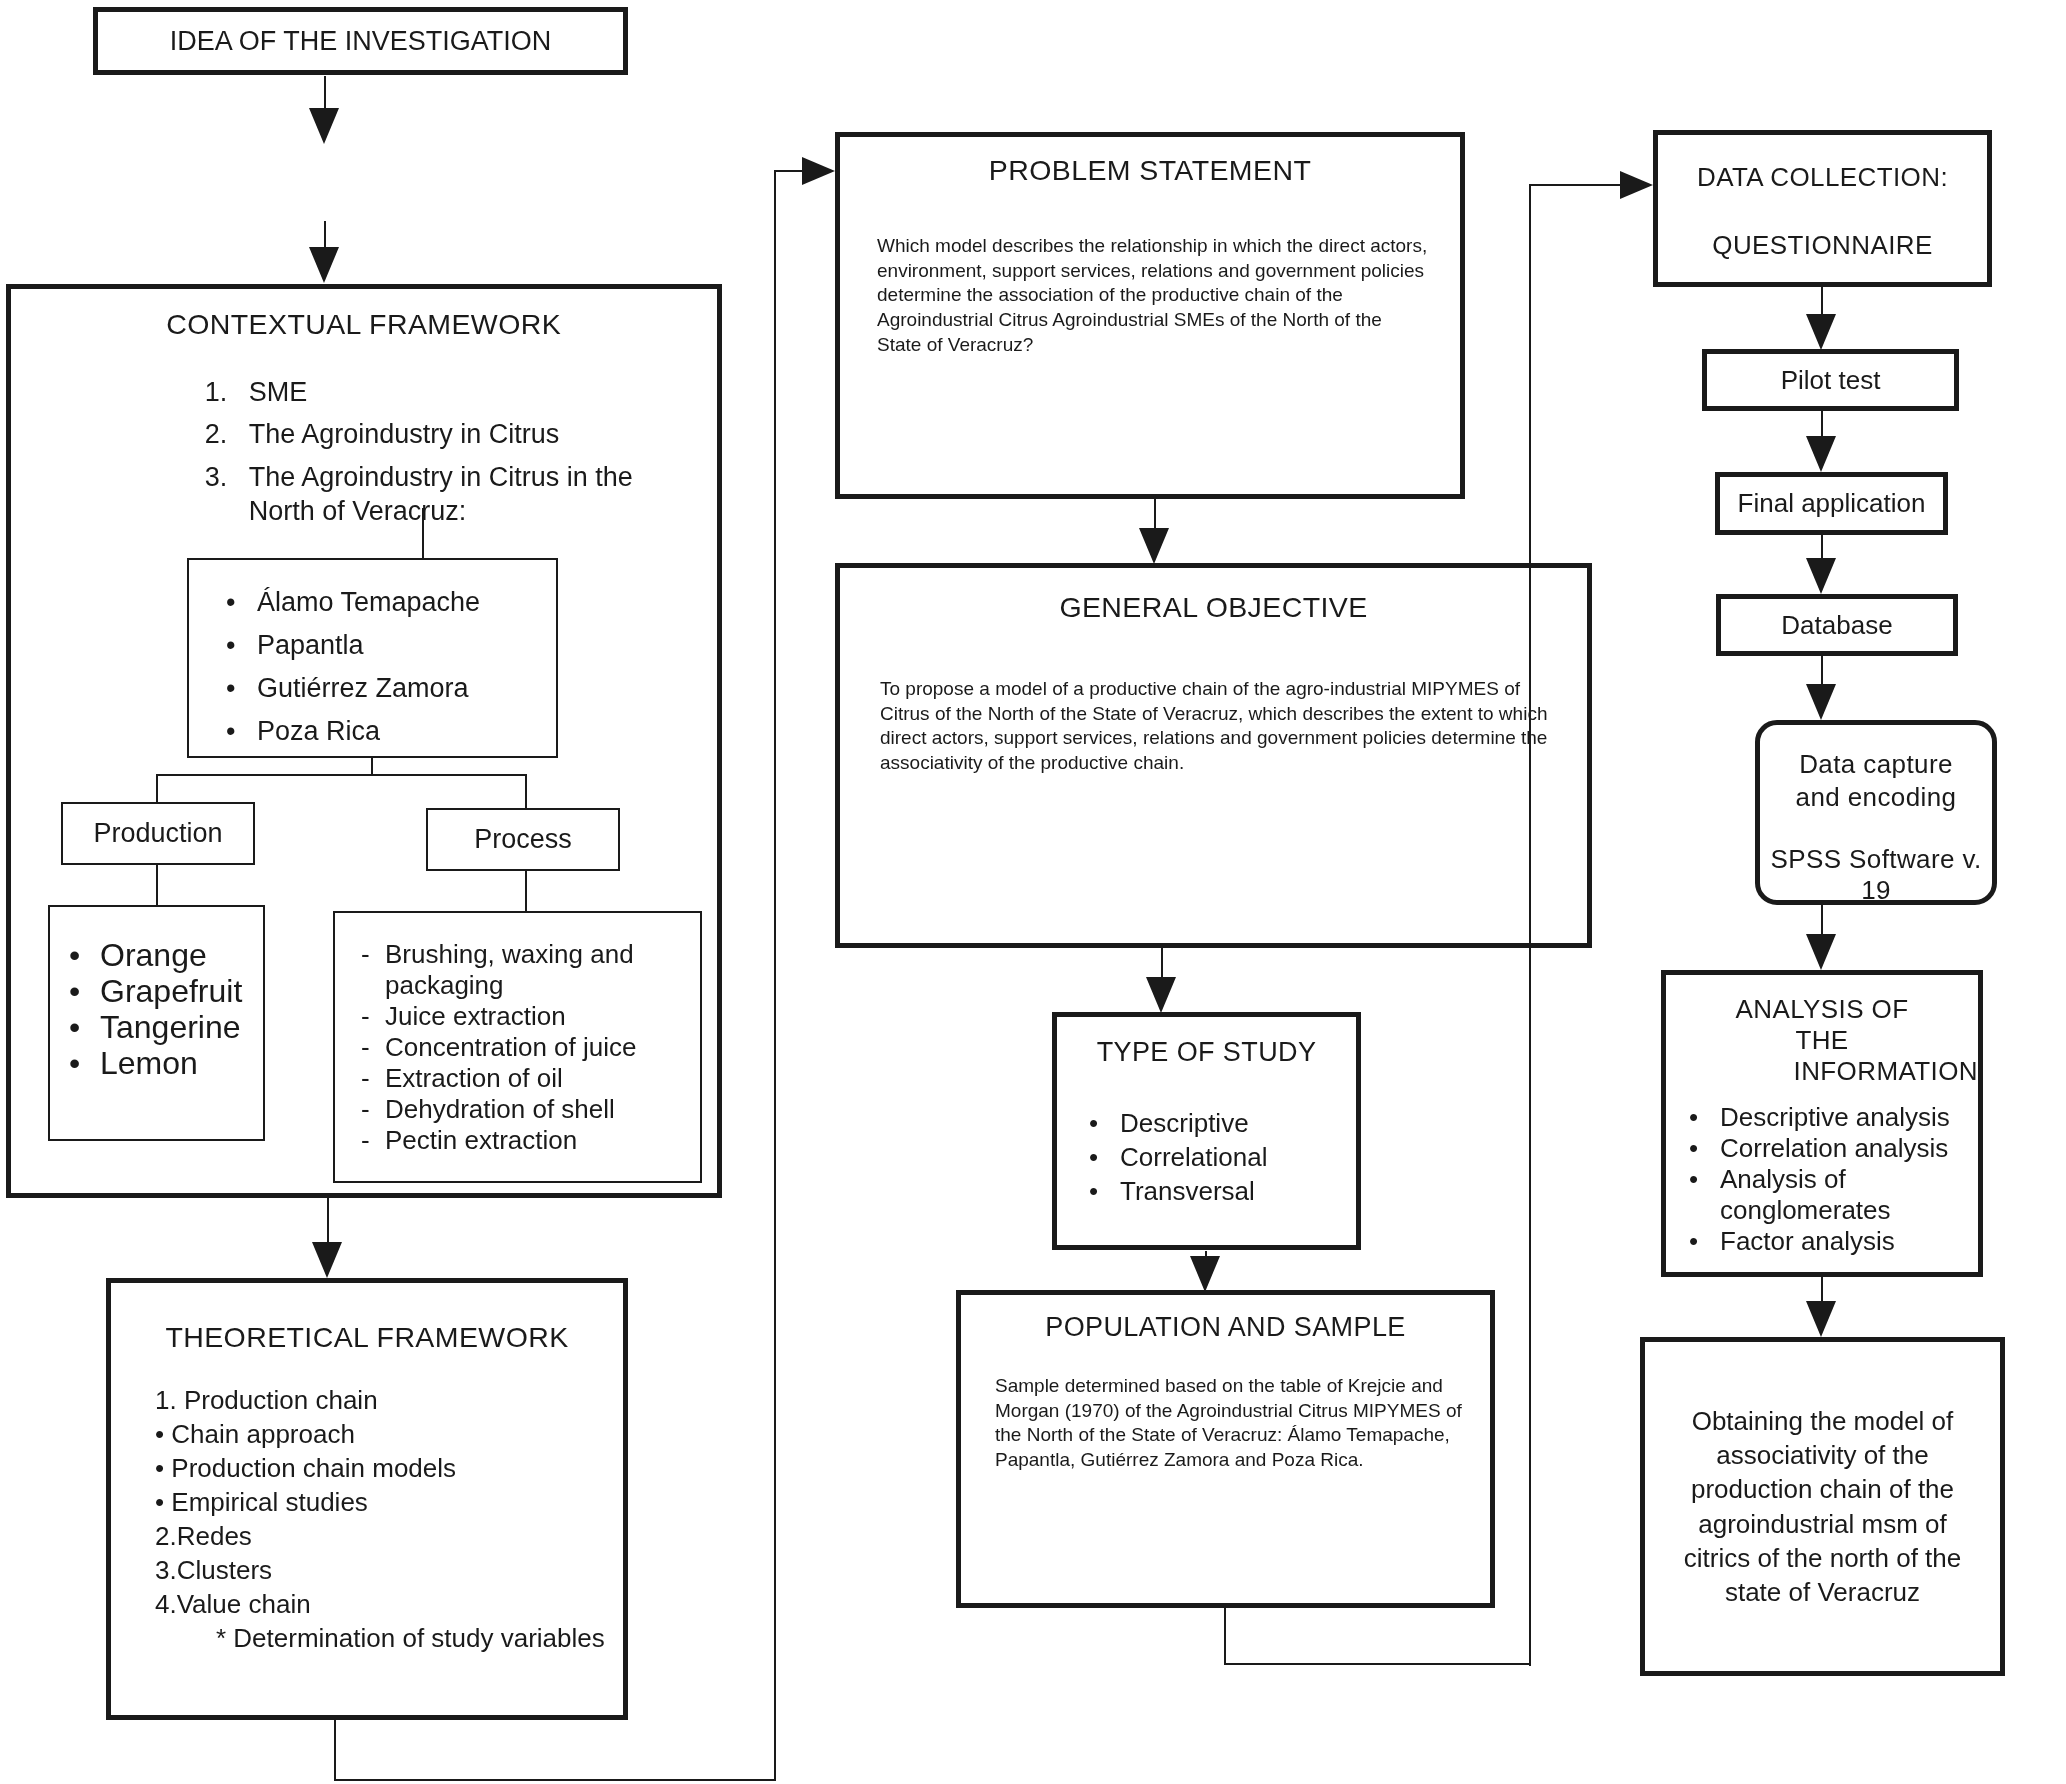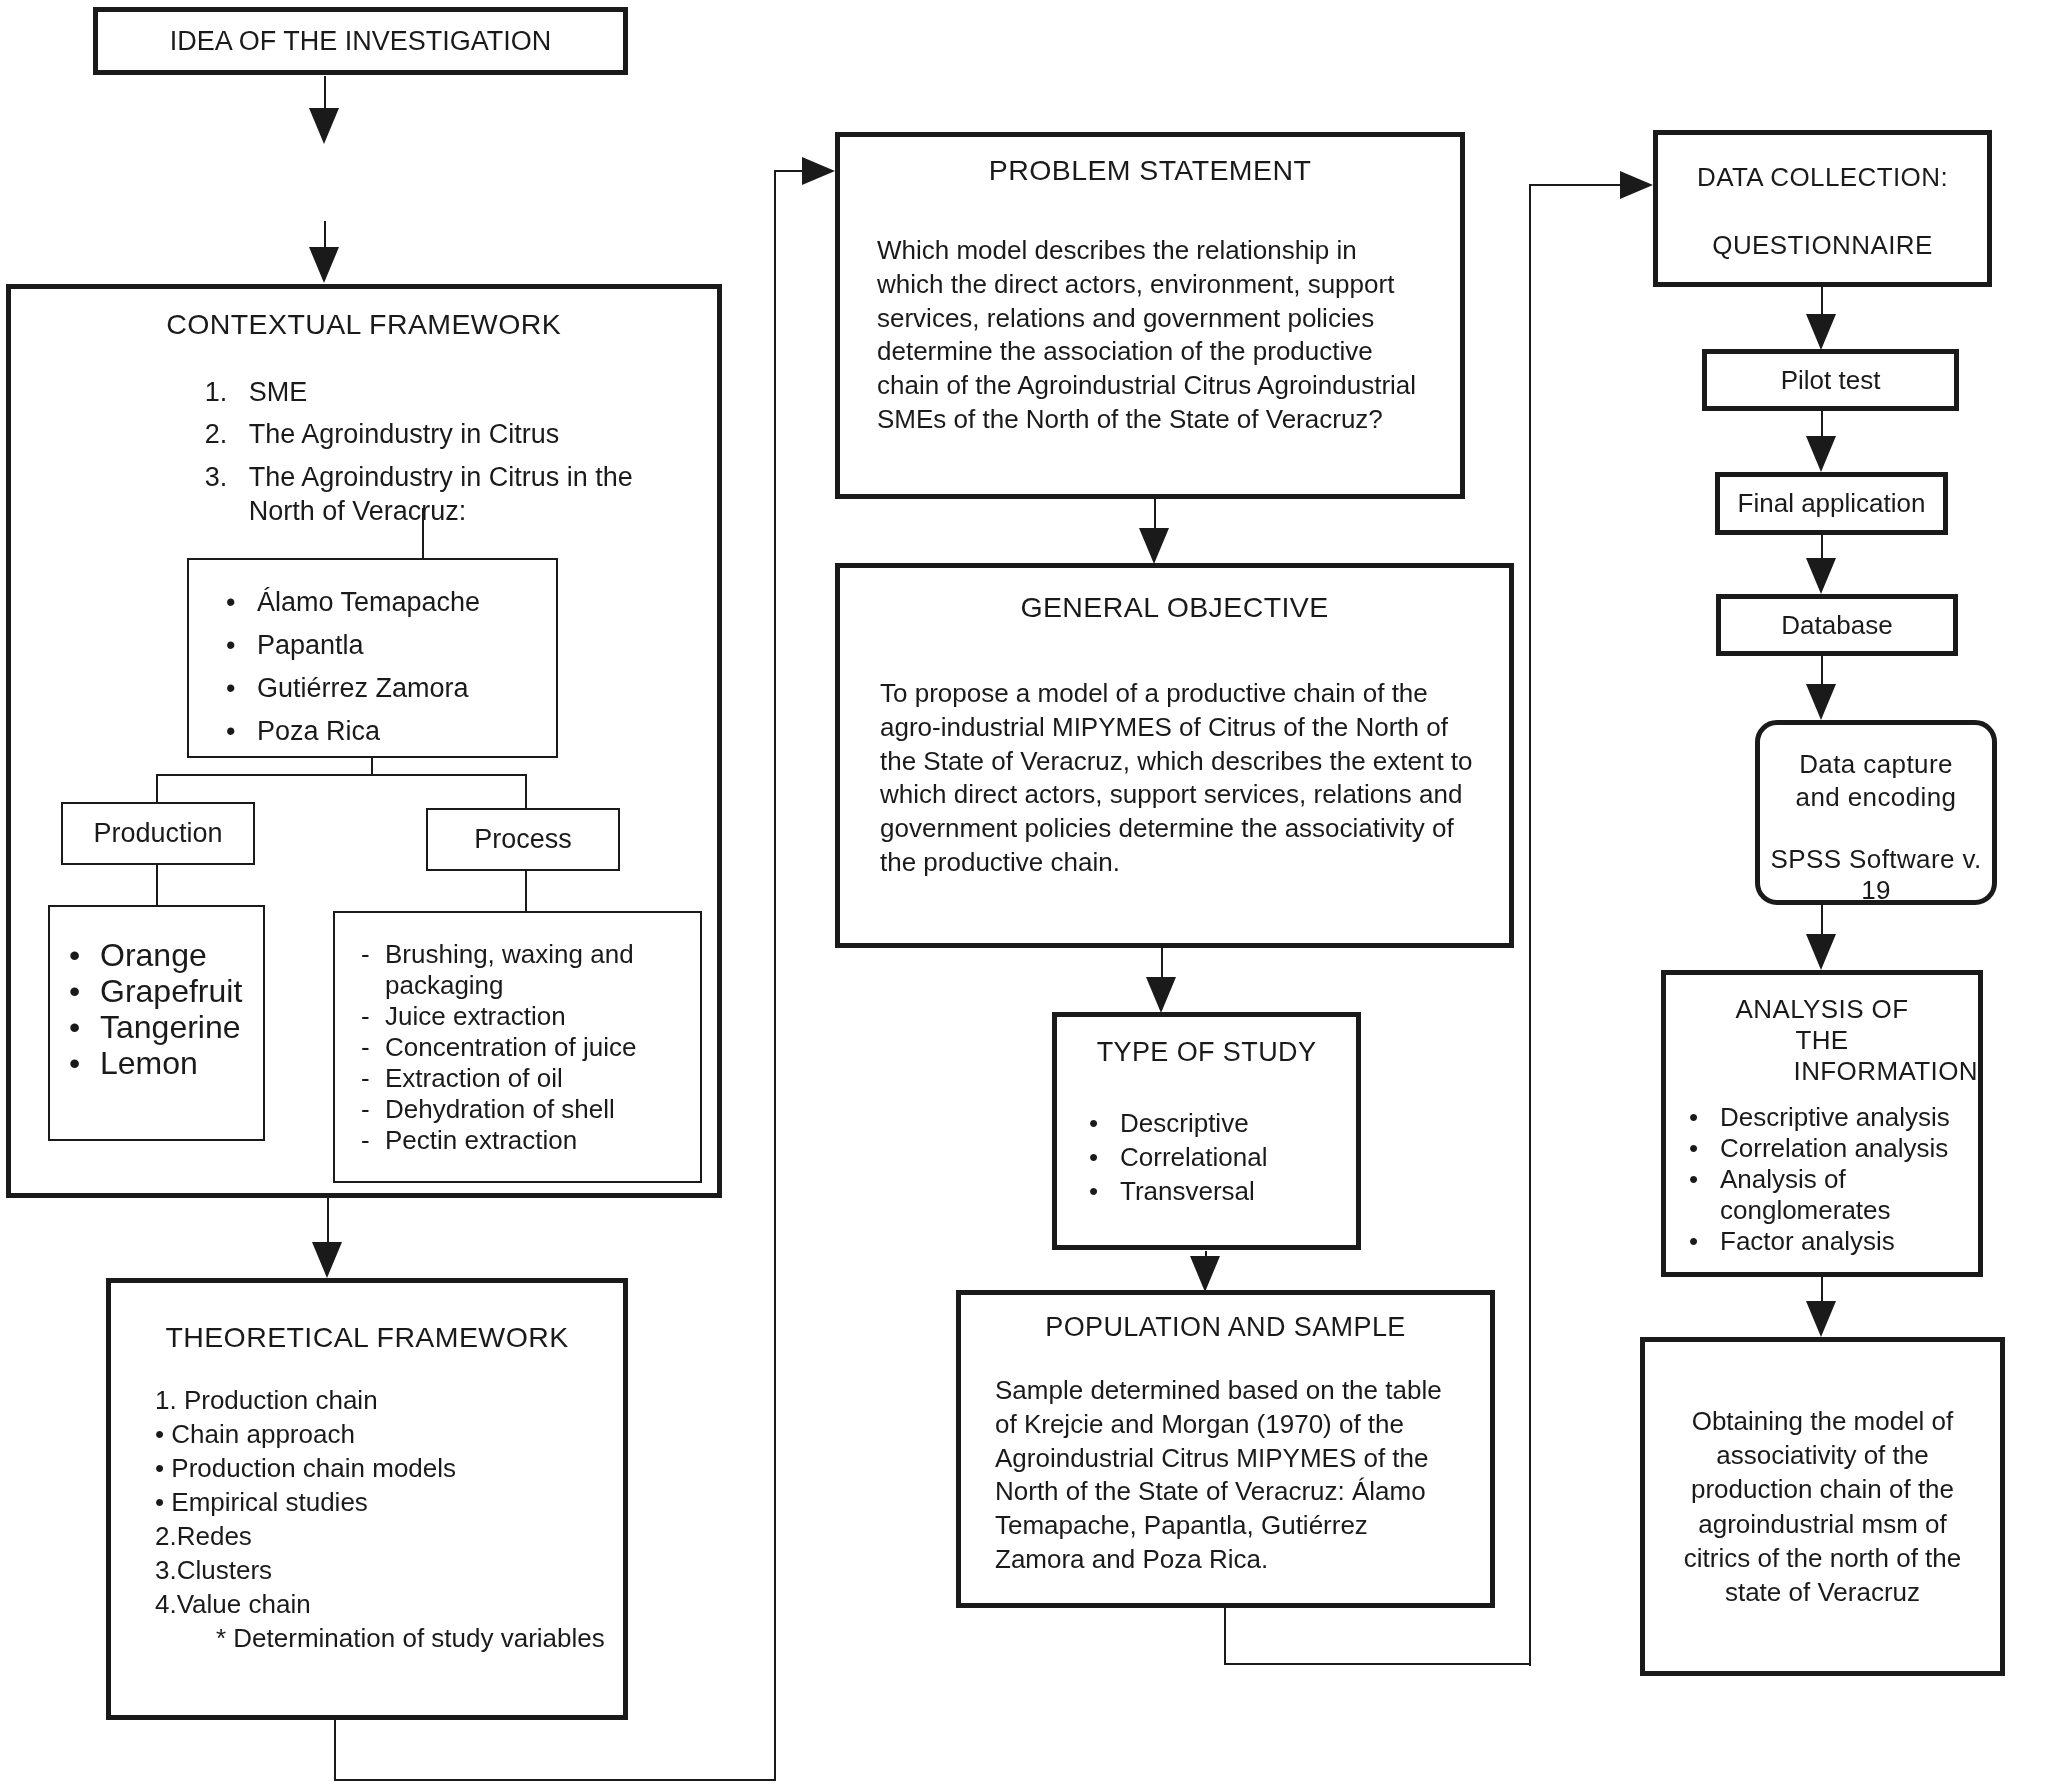--- a/index.html
+++ b/index.html
@@ -5,21 +5,21 @@
   html,body { margin:0; padding:0; background:#ffffff; }
   #canvas {
     position:relative; width:2066px; height:1785px; background:#ffffff;
     font-family:"Liberation Sans","DejaVu Sans",sans-serif; color:#1a1a1a;
   }
   .box { position:absolute; box-sizing:border-box; border:5.7px solid #1a1a1a; background:#ffffff; }
   .box.b7 { border-width:5px; }
   .box.thin { border-width:2.1px; }
   .center-label { display:flex; align-items:center; justify-content:center; width:100%; height:100%; font-size:27px; text-align:center; }
   .box-title { text-align:center; font-size:28.5px; letter-spacing:0.4px; }
-  .box-body { font-size:26px; line-height:1.30; text-align:left; }
+  .box-body { font-size:19px; line-height:1.30; text-align:left; }
   ul.plain { list-style:none; margin:0; padding:0; }
   ul.bullet-list li { position:relative; }
   ul.bullet-list li::before { content:"\2022"; position:absolute; left:-31px; }
   ul.dash-list li { position:relative; }
   ul.dash-list li::before { content:"-"; position:absolute; left:-24px; }
   ol.num-list { list-style:none; margin:0; padding:0; }
   ol.num-list li { display:grid; grid-template-columns:44px 428px; margin-bottom:8.6px; font-size:27px; line-height:1.26; }
   .vline, .hline { position:absolute; background:#1a1a1a; }
   .arr-down { position:absolute; width:0; height:0; border-left:15px solid transparent; border-right:15px solid transparent; border-top:36px solid #1a1a1a; }
   .arr-right { position:absolute; width:0; height:0; border-top:14.3px solid transparent; border-bottom:14.3px solid transparent; border-left:33px solid #1a1a1a; }
@@ -129,21 +129,21 @@
   <div class="arr-right" style="left:802px; top:157px;"></div>
 
   <div class="box" style="left:835px; top:132px; width:630px; height:367px;">
     <div class="box-title" style="margin-top:17px;">PROBLEM STATEMENT</div>
     <div class="box-body" style="margin:47px 31px 0 37px;">Which model describes the relationship in which the direct actors, environment, support services, relations and government policies determine the association of the productive chain of the Agroindustrial Citrus Agroindustrial SMEs of the North of the State of Veracruz?</div>
   </div>
 
   <div class="vline" style="left:1154px; top:499px; width:2.1px; height:31px;"></div>
   <div class="arr-down" style="left:1139px; top:528px;"></div>
 
-  <div class="box" style="left:835px; top:563px; width:679px; height:385px;">
+  <div class="box" style="left:835px; top:563px; width:757px; height:385px;">
     <div class="box-title" style="margin-top:23px;">GENERAL OBJECTIVE</div>
     <div class="box-body" style="margin:53px 33px 0 40px;">To propose a model of a productive chain of the agro-industrial MIPYMES of Citrus of the North of the State of Veracruz, which describes the extent to which direct actors, support services, relations and government policies determine the associativity of the productive chain.</div>
   </div>
 
   <div class="vline" style="left:1161px; top:948px; width:2.1px; height:31px;"></div>
   <div class="arr-down" style="left:1146px; top:977px;"></div>
 
   <div class="box" style="left:1052px; top:1012px; width:309px; height:238px;">
     <div class="box-title" style="margin-top:20px; font-size:27px;">TYPE OF STUDY</div>
     <ul class="plain bullet-list" style="margin:38px 0 0 63px; font-size:26px;">

